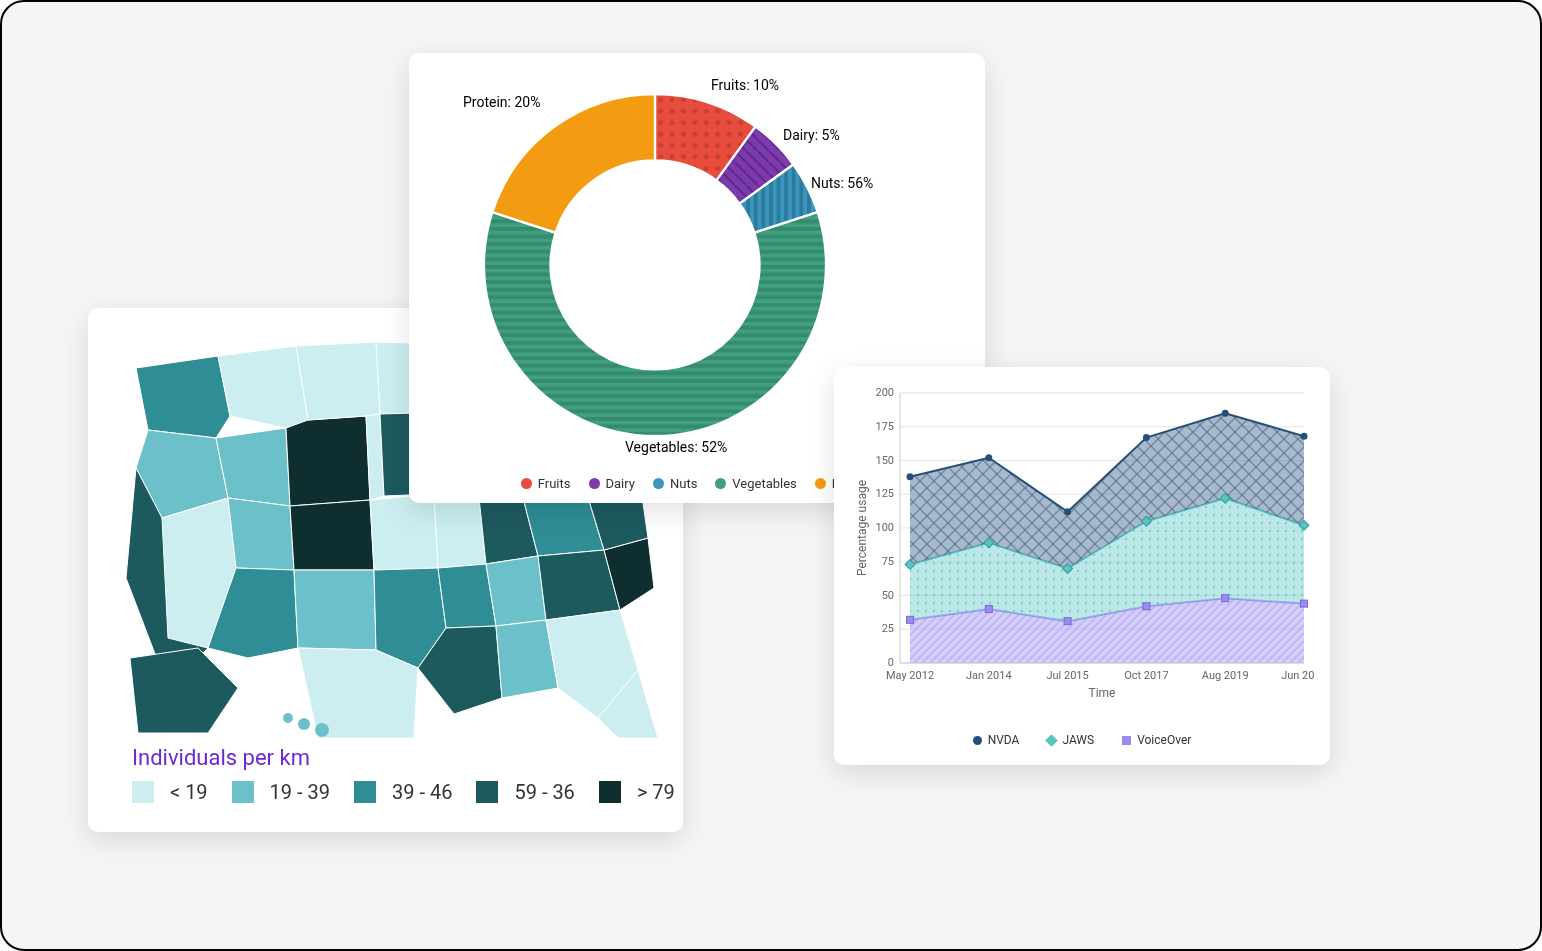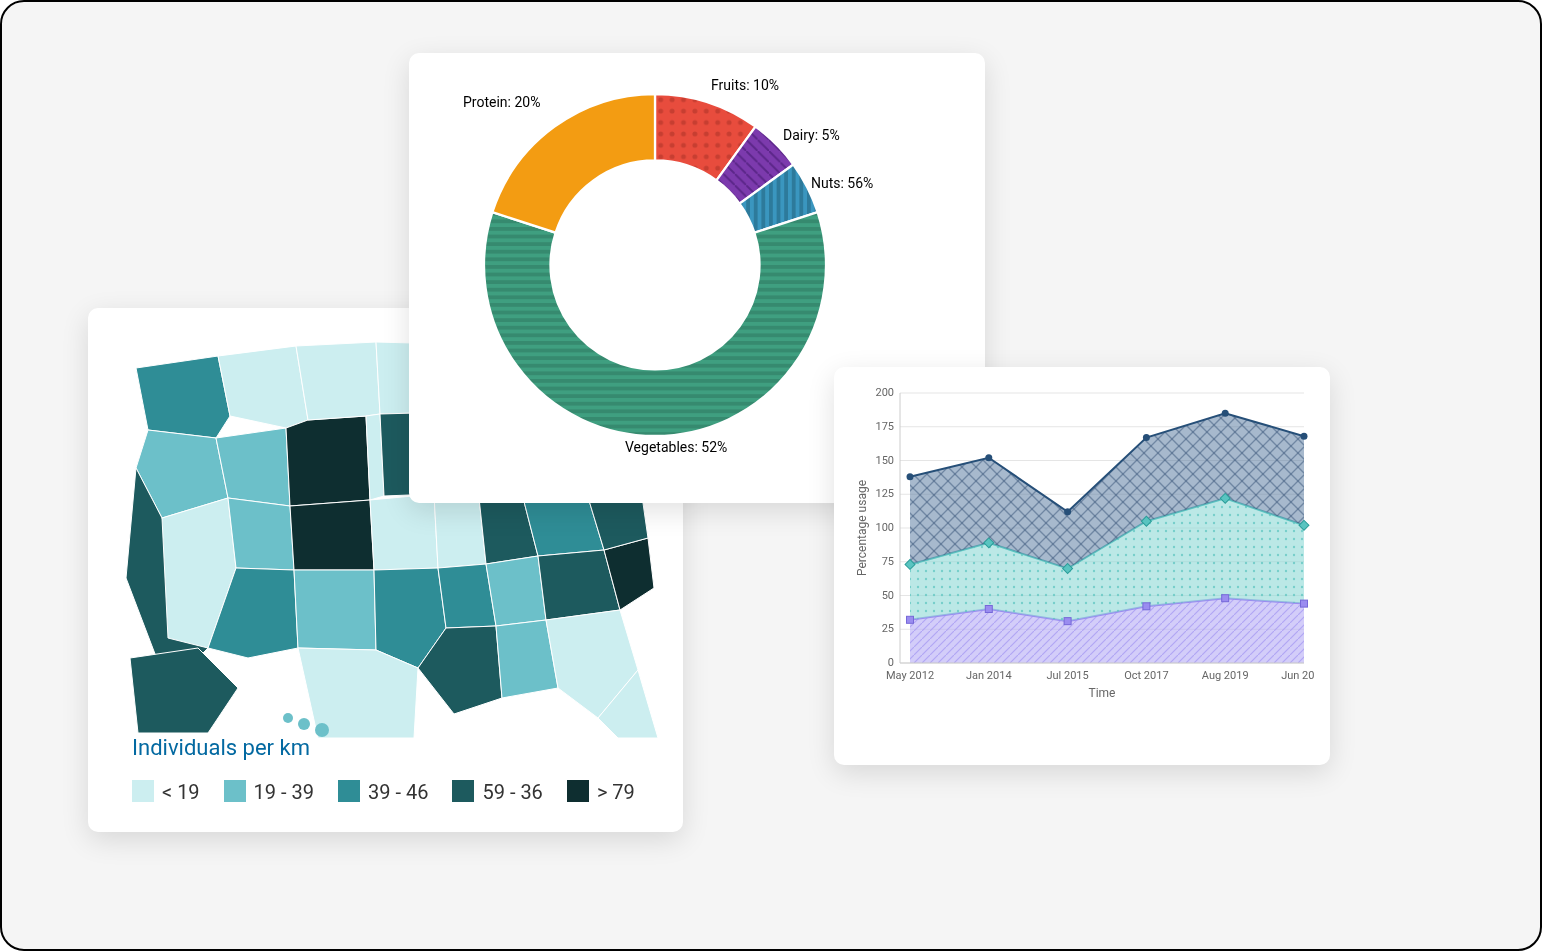--- a/index.html
+++ b/index.html
@@ -12,23 +12,23 @@
 
 .donut-wrap{position:relative;width:100%;height:100%}
 .donut-svg{position:absolute;left:56px;top:22px}
 .donut-lbl{position:absolute;font-size:14px;font-weight:400;color:#000;white-space:nowrap}
 .donut-legend{position:absolute;bottom:12px;left:0;width:100%;display:flex;justify-content:center;gap:18px;font-size:13px;color:#333}
 .lg{display:flex;align-items:center;gap:6px}
 .sw{width:11px;height:11px;border-radius:50%}
 
 .map-svg{position:absolute;left:30px;top:30px}
 .map-legend{position:absolute;left:44px;bottom:28px}
-.map-title{font-size:22px;color:#0369a1;margin-bottom:20px}
+.map-title{font-size:22px;color:#6d28d9;margin-bottom:10px}
 .map-row{display:flex;gap:24px;font-size:20px;color:#333}
-.mi{display:flex;align-items:flex-start;gap:8px}
+.mi{display:flex;align-items:center;gap:16px}
 .mq{width:22px;height:22px}
 
 .area-wrap{position:relative;width:100%;height:100%}
 .area-svg{position:absolute;left:16px;top:16px}
 .area-legend{position:absolute;bottom:18px;left:0;width:100%;display:flex;justify-content:center;gap:28px;font-size:12px;color:#333}
 .ai{display:flex;align-items:center;gap:6px}
 .mk{display:inline-block;width:9px;height:9px}
 .mk-c{border-radius:50%}
 .mk-d{transform:rotate(45deg)}
 .axis{font-size:11px;fill:#666}
@@ -144,20 +144,42 @@
         <path d="M85.6,-27.81 A90,90 0 1,1 -85.6,-27.81 L-52.31,-17 A55,55 0 1,0 52.31,-17 Z" fill="url(#pVeg)" stroke="#fff" stroke-width="1.2"></path>
 
         <path d="M-85.6,-27.81 A90,90 0 0,1 0,-90 L0,-55 A55,55 0 0,0 -52.31,-17 Z" fill="#f39c12" stroke="#fff" stroke-width="1.2"></path>
       </g>
     </svg>
     <div class="donut-lbl" style="left:302px;top:24px">Fruits: 10%</div>
     <div class="donut-lbl" style="left:374px;top:74px">Dairy: 5%</div>
     <div class="donut-lbl" style="left:402px;top:122px">Nuts: 56%</div>
     <div class="donut-lbl" style="left:216px;top:386px">Vegetables: 52%</div>
     <div class="donut-lbl" style="left:54px;top:41px">Protein: 20%</div>
+    <div class="donut-legend">
+      <span class="lg">
+            <span class="sw" style="background:#e84c3d"></span>
+            <span>Fruits</span>
+          </span>
+      <span class="lg">
+            <span class="sw" style="background:#7c3aad"></span>
+            <span>Dairy</span>
+          </span>
+      <span class="lg">
+            <span class="sw" style="background:#3a96bf"></span>
+            <span>Nuts</span>
+          </span>
+      <span class="lg">
+            <span class="sw" style="background:#3f9f80"></span>
+            <span>Vegetables</span>
+          </span>
+      <span class="lg">
+            <span class="sw" style="background:#f39c12"></span>
+            <span>Protein</span>
+          </span>
+    </div>
   </div>
 </div>
 
 <div class="card area-card">
   <div class="area-wrap">
     <svg class="area-svg" width="464" height="330" viewBox="0 0 464 330">
       <defs>
         <pattern id="aN" width="14" height="14" patternUnits="userSpaceOnUse">
               <rect width="14" height="14" fill="#5e7fa3" fill-opacity="0.55"></rect>
               <path d="M-2 2L2 -2 M0 14L14 0 M12 16L16 12" stroke="#3a567a" stroke-width="1.4" stroke-opacity="0.5"></path>
@@ -241,16 +263,30 @@
               <rect x="214.1" y="234.65" width="7" height="7"></rect>
               <rect x="292.9" y="219.8" width="7" height="7"></rect>
               <rect x="371.7" y="211.7" width="7" height="7"></rect>
               <rect x="450.5" y="217.1" width="7" height="7"></rect>
             </g>
 
         <line x1="50" y1="10" x2="50" y2="280" stroke="#ccc"></line>
             <line x1="50" y1="280" x2="454" y2="280" stroke="#ccc"></line>
       </g>
     </svg>
+    <div class="area-legend">
+      <span class="ai">
+            <span class="mk mk-c" style="background:#264f78"></span>
+            <span>NVDA</span>
+          </span>
+      <span class="ai">
+            <span class="mk mk-d" style="background:#59c4c0"></span>
+            <span>JAWS</span>
+          </span>
+      <span class="ai">
+            <span class="mk" style="background:#9a8cf0"></span>
+            <span>VoiceOver</span>
+          </span>
+    </div>
   </div>
 </div>
 
 </div>
 
 </body></html>

